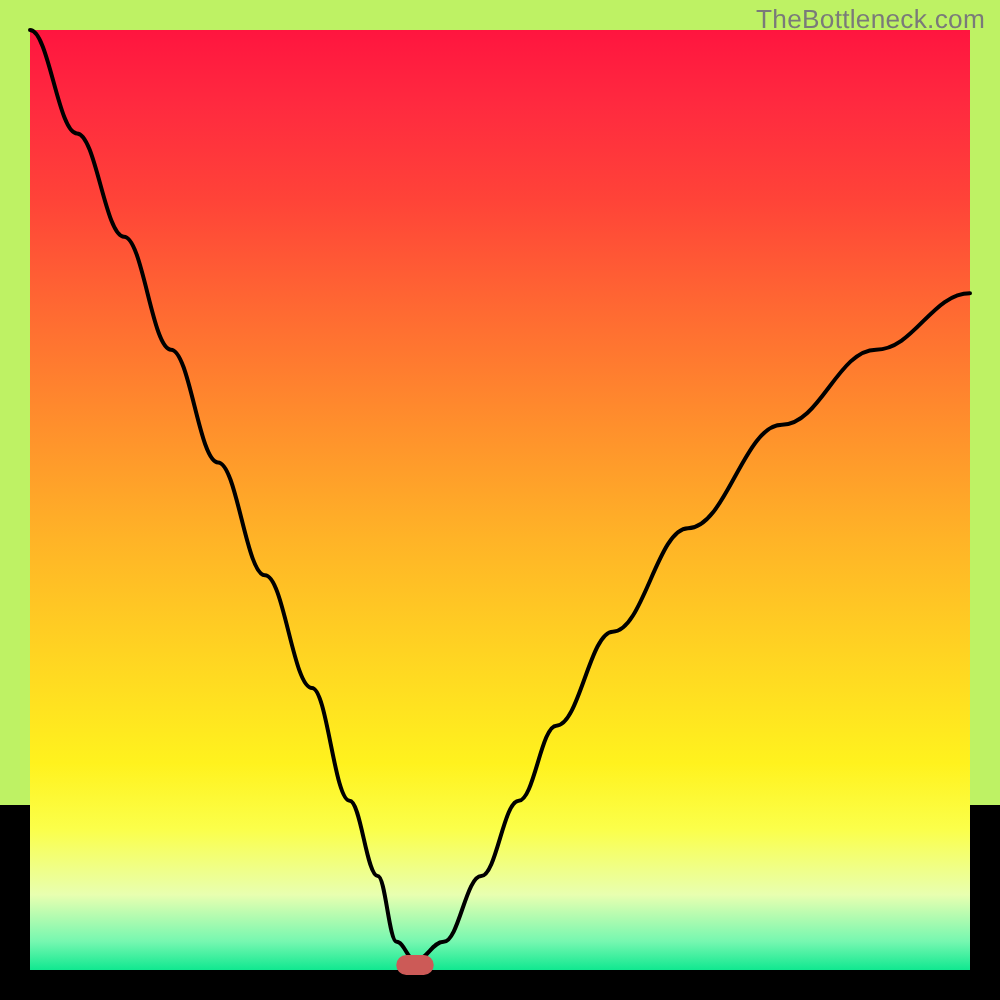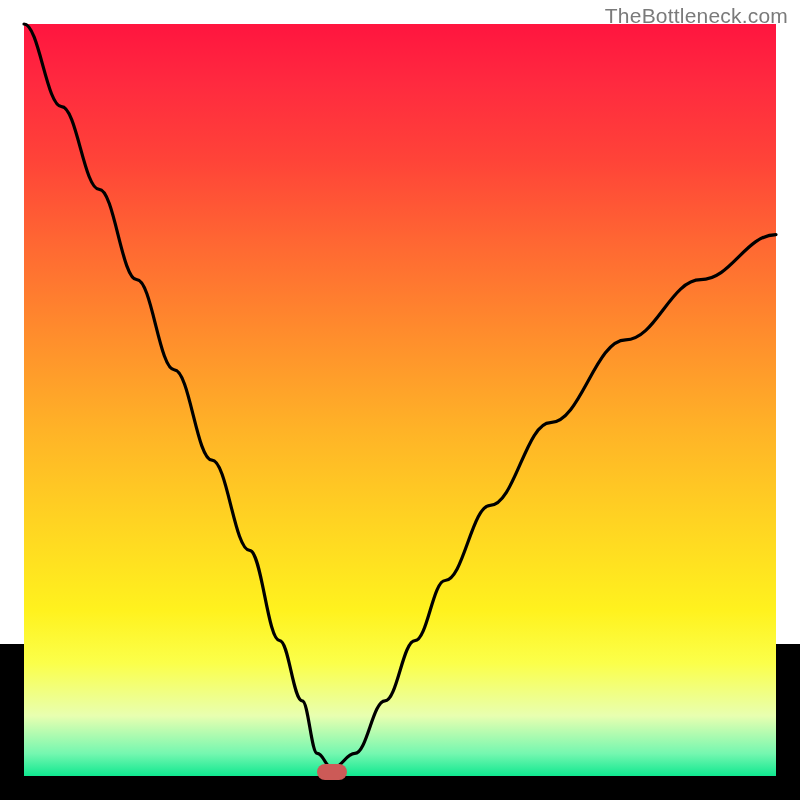--- a/index.html
+++ b/index.html
@@ -10,21 +10,21 @@
     background: #000;
     overflow: hidden;
     font-family: Arial, Helvetica, sans-serif;
   }
   .frame {
     position: absolute;
     left: 0;
     top: 0;
     width: 800px;
     height: 644px;
-    background: #ffffff;
+    background: #bef264;
   }
   .plot {
     position: absolute;
     left: 24px;
     top: 24px;
     width: 752px;
     height: 752px;
     background: linear-gradient(to bottom,
       #ff153f 0%,
       #ff2a3f 8%,

